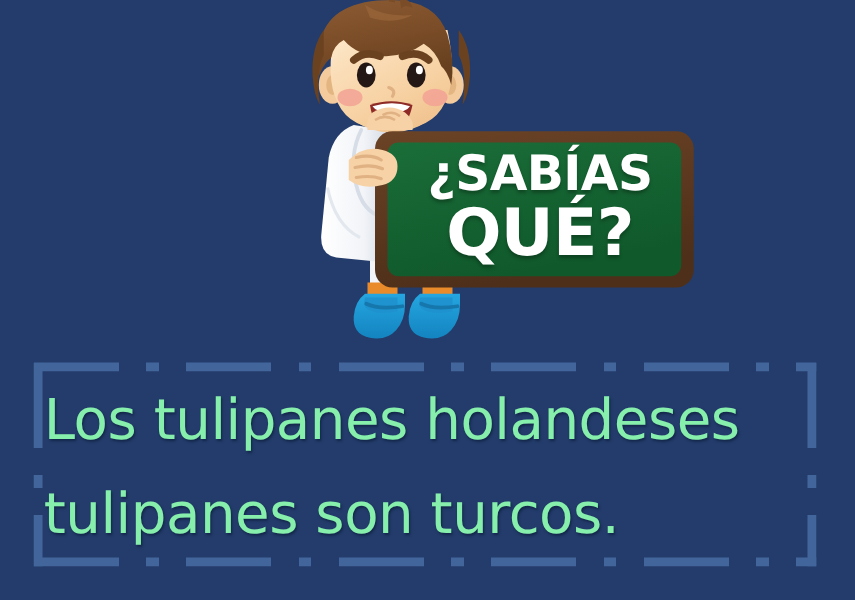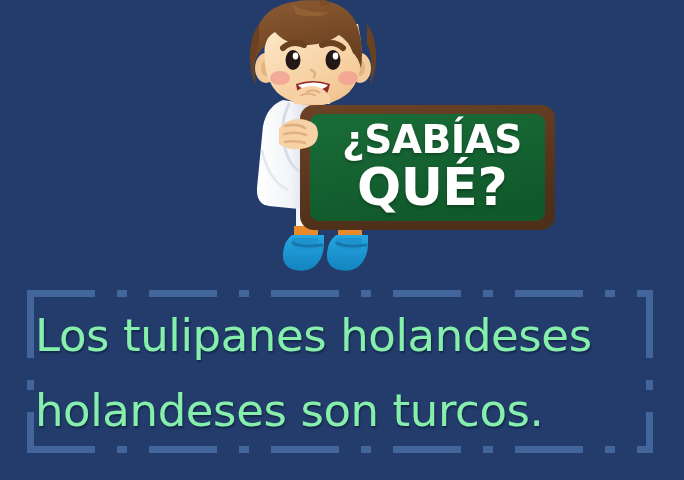--- a/index.html
+++ b/index.html
@@ -238,16 +238,16 @@
 
   <div id="caption-frame">
     <div class="frame-edge edge-h" id="frame-top"></div>
     <div class="frame-edge edge-h" id="frame-bottom"></div>
     <div class="frame-edge edge-v" id="frame-left"></div>
     <div class="frame-edge edge-v" id="frame-right"></div>
   </div>
 
   <div id="caption-text">
     <div>Los tulipanes holandeses</div>
-    <div>holandeses son turcos.</div>
+    <div>tulipanes son turcos.</div>
   </div>
 
 </div>
 
 </body></html>

